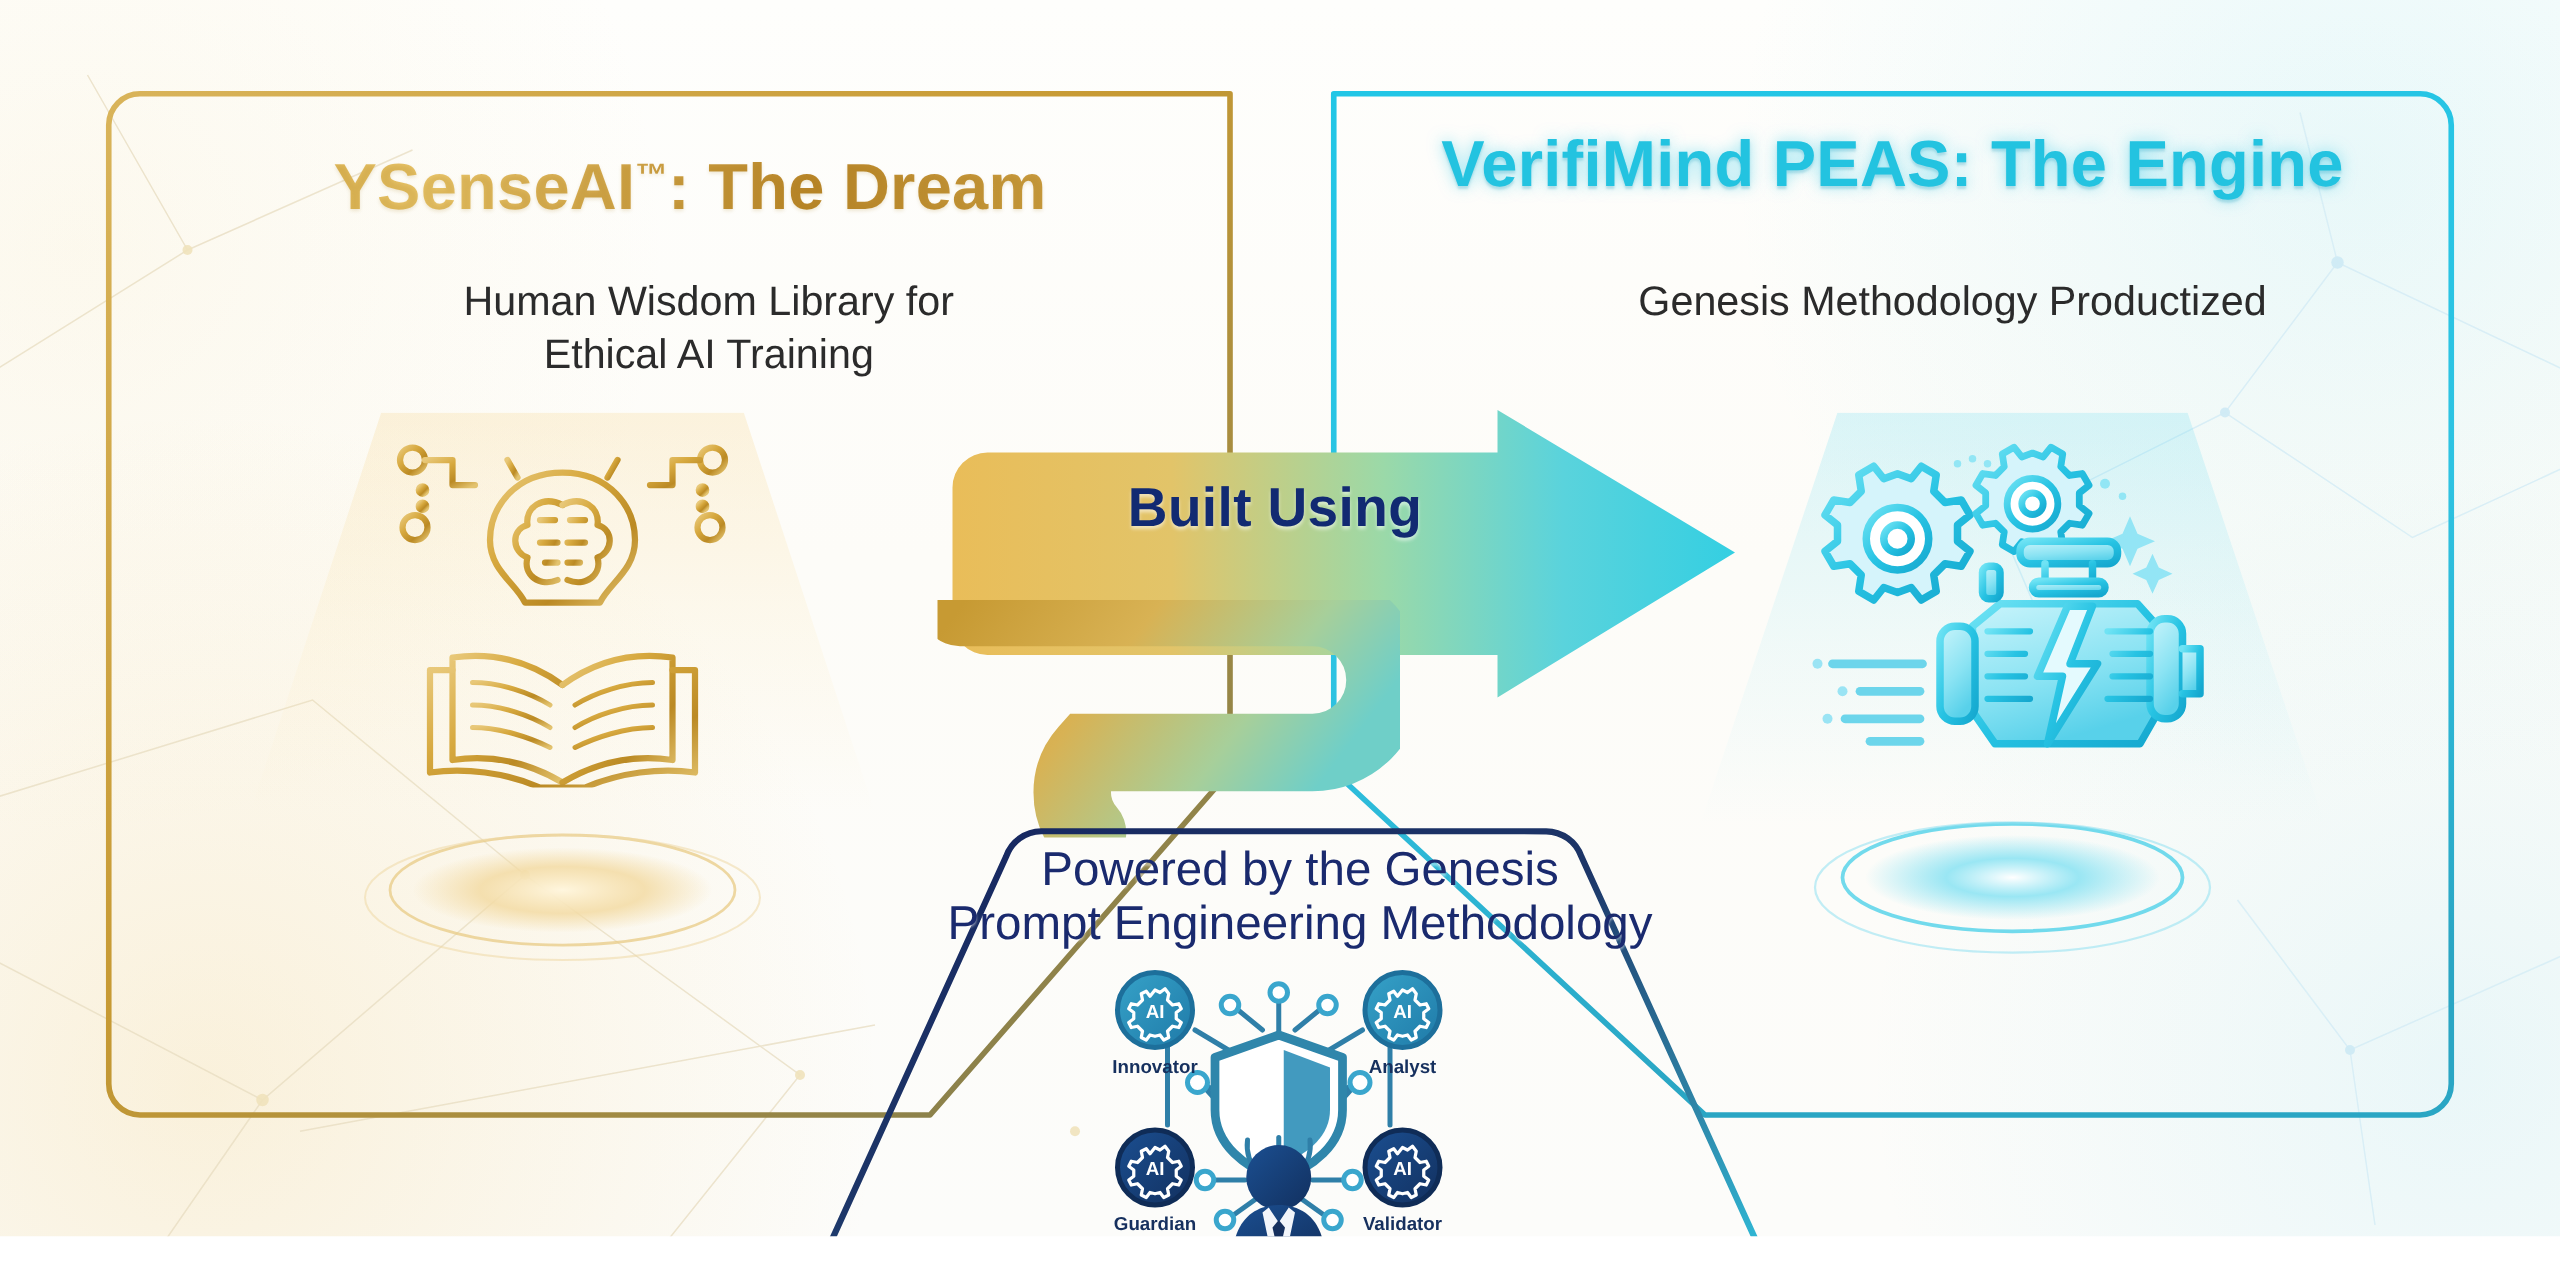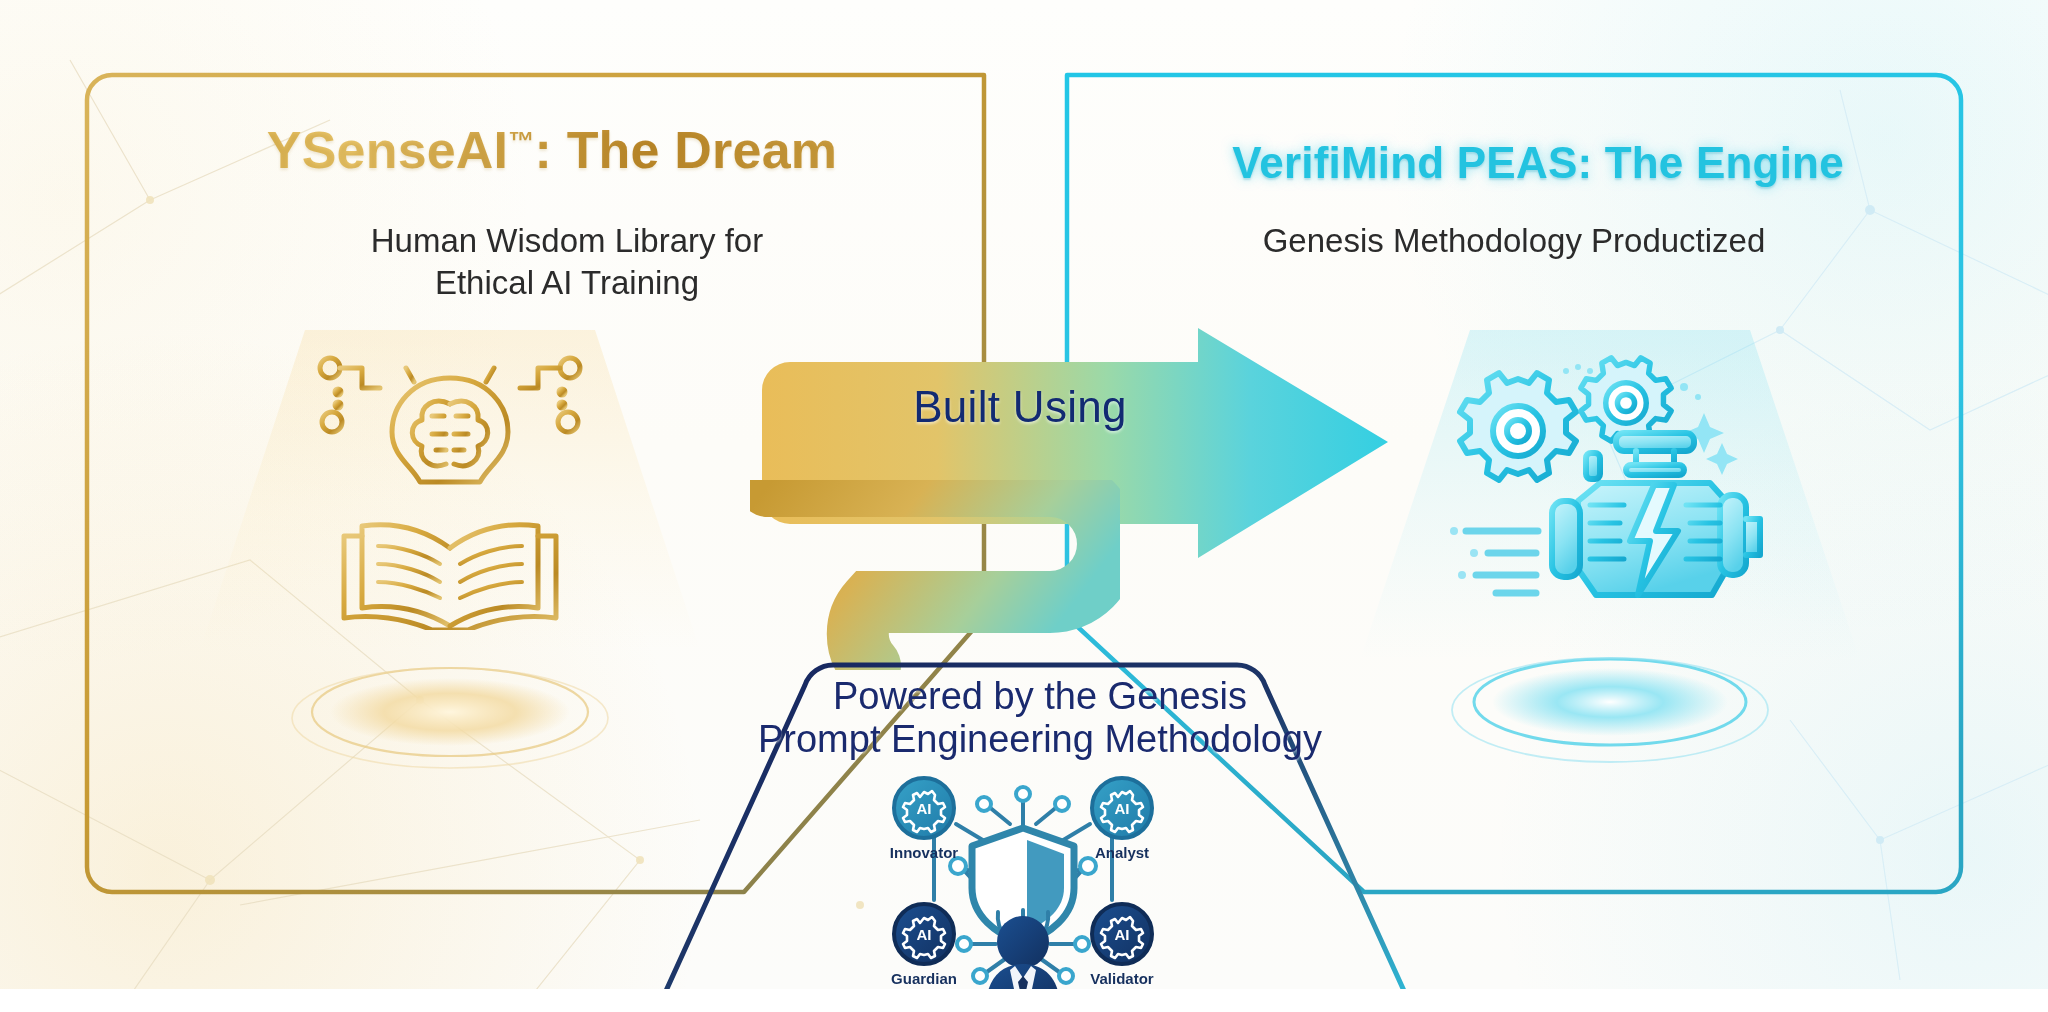--- a/index.html
+++ b/index.html
@@ -34,30 +34,29 @@
     font-weight:bold;letter-spacing:.2px;white-space:nowrap;
   }
   #left-title{
     top:120px;font-size:52px;
     background:linear-gradient(100deg,#c79a33 0%,#e8c46a 28%,#b9862a 60%,#d9b257 100%);
     -webkit-background-clip:text;background-clip:text;color:transparent;
     text-shadow:0 2px 3px rgba(160,120,20,.16);
   }
   #left-title .tm{font-size:26px;vertical-align:super;}
   #right-title{
-    top:138px;font-size:44px;color:#23c3e0;
+    top:102px;font-size:52px;color:#23c3e0;
     text-shadow:0 0 12px rgba(60,205,235,.55),0 2px 2px rgba(20,140,170,.25);
-    padding-left:24px;
   }
   .sub{
     position:absolute;width:100%;text-align:center;
     font-size:33px;color:#2b2b2b;line-height:1.28;font-weight:400;
   }
   #left-sub{top:220px;}
-  #right-sub{top:220px;}
+  #right-sub{top:220px;margin-left:48px;}
 
   
   .icon-wrap{position:absolute;}
   #left-icon{left:300px;top:330px;width:300px;height:300px;}
   #right-icon{left:1440px;top:335px;width:330px;height:300px;}
 
   .glow-beam{position:absolute;pointer-events:none;}
   #left-beam{
     left:200px;top:330px;width:500px;height:320px;
     background:linear-gradient(180deg,rgba(245,205,120,.22) 0%,rgba(250,225,160,.12) 55%,rgba(255,255,255,0) 100%);
@@ -69,21 +68,21 @@
     clip-path:polygon(22% 0%,78% 0%,100% 100%,0% 100%);
   }
   .pad{position:absolute;}
   #left-pad{left:280px;top:660px;width:340px;height:110px;}
   #right-pad{left:1440px;top:650px;width:340px;height:120px;}
 
   
   #arrow{position:absolute;left:760px;top:320px;width:640px;height:250px;}
   #arrow-label{
     position:absolute;left:860px;top:382px;width:320px;
-    text-align:center;font-size:44px;font-weight:normal;color:#122a72;
+    text-align:center;font-size:44px;font-weight:bold;color:#122a72;
     text-shadow:0 2px 3px rgba(255,255,255,.55);
     letter-spacing:.3px;
   }
   #ribbon{position:absolute;left:750px;top:480px;width:370px;height:190px;}
 
   
   #banner{position:absolute;left:655px;top:645px;width:760px;height:370px;}
   #banner-text{
     position:absolute;left:640px;top:675px;width:800px;text-align:center;
     font-size:38px;font-weight:normal;color:#1a2a6e;line-height:1.14;

